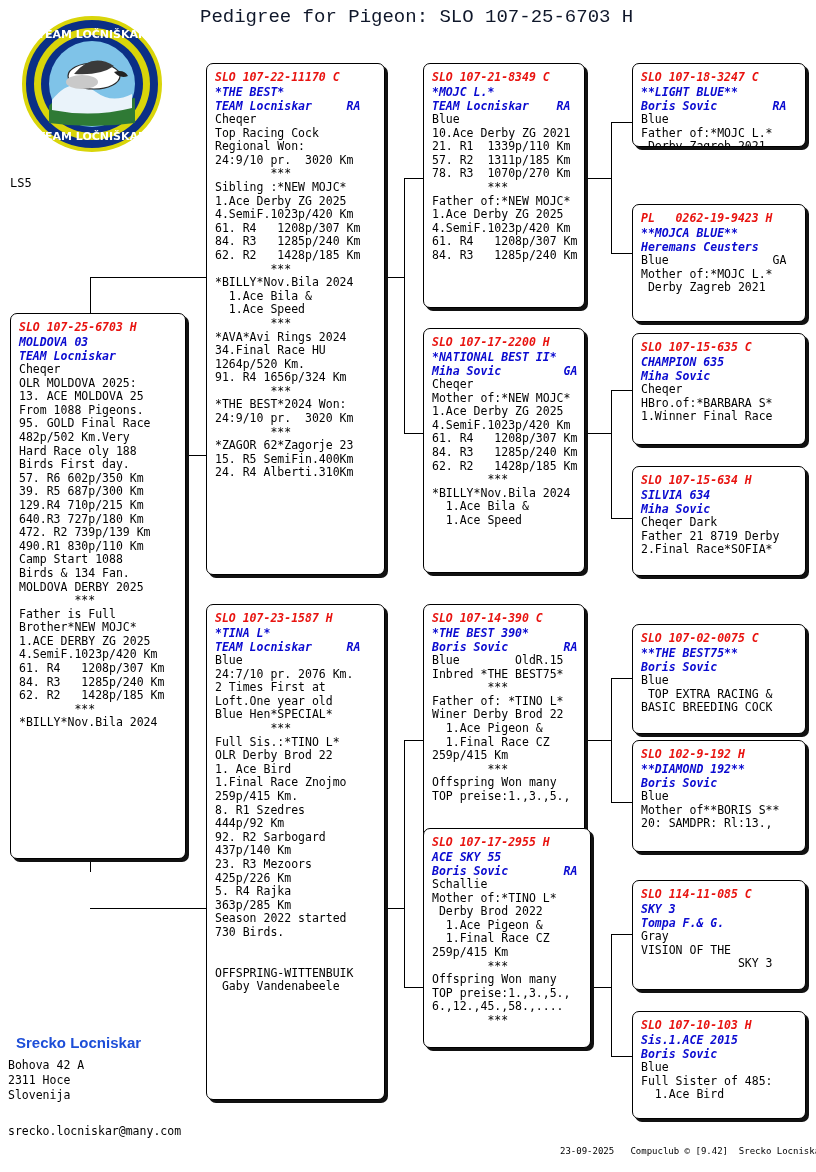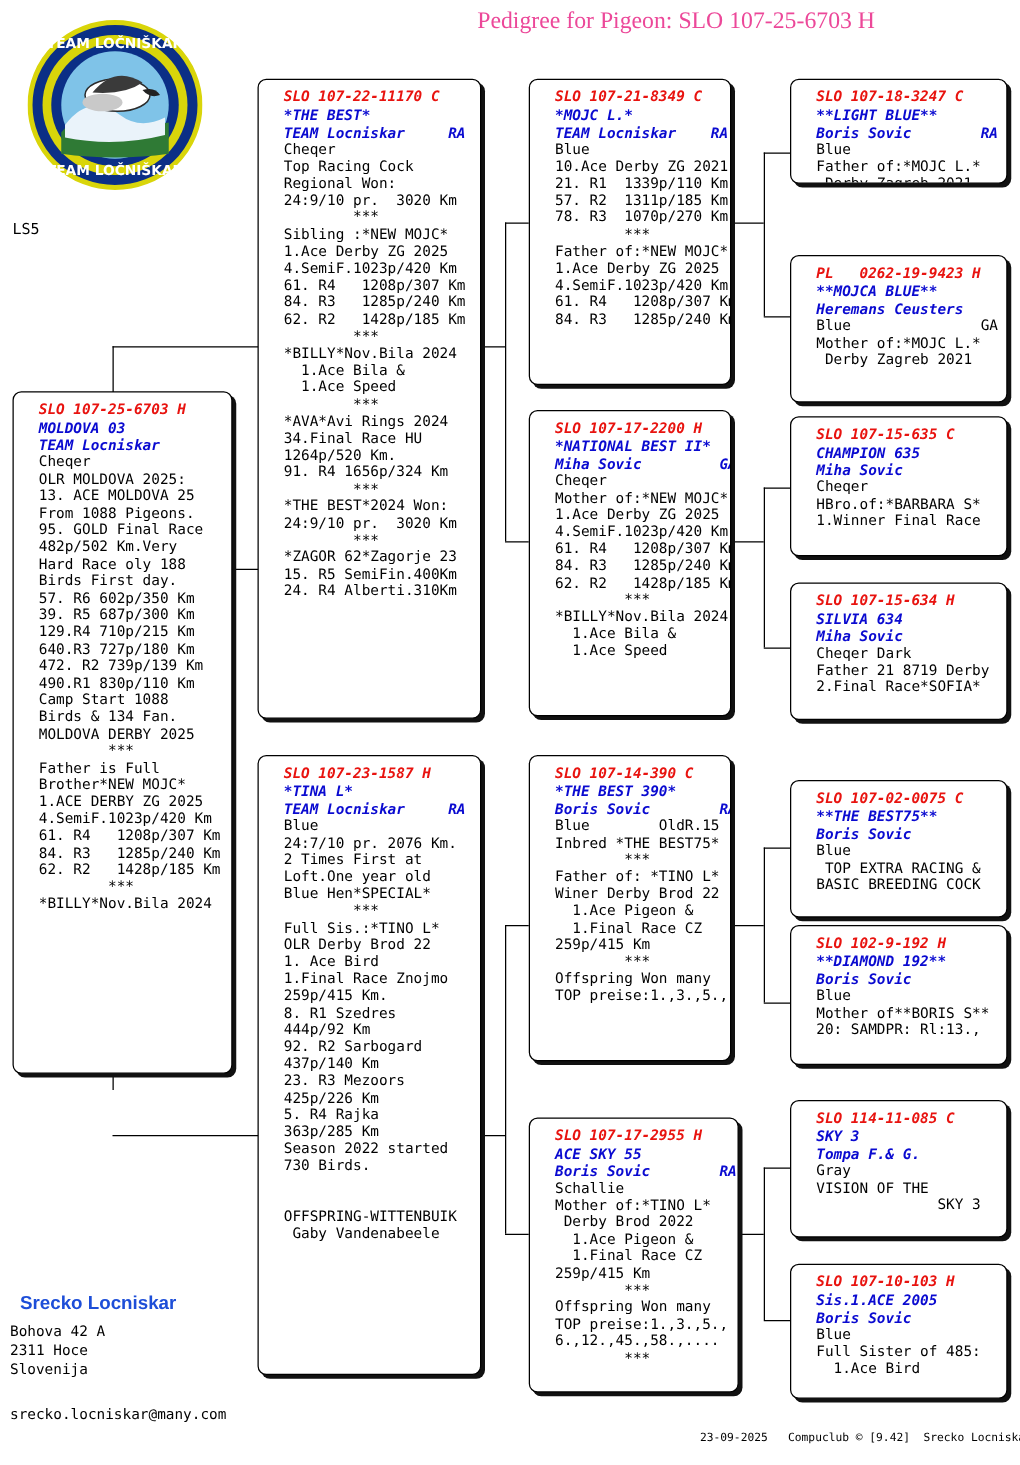--- a/index.html
+++ b/index.html
@@ -8,22 +8,22 @@
     background:#ffffff;
     font-family:"DejaVu Sans Mono", monospace;
     position:relative;
     overflow:hidden;
   }
   .page{position:relative;width:816px;height:1172px;}
 
   
   .title{
     position:absolute;left:200px;top:6px;width:500px;
-    font-family:Liberation Serif, serif;
-    font-size:19px;color:#ec4899;text-align:right;
+    font-family:Liberation Mono, monospace;
+    font-size:19px;color:#0f172a;text-align:left;
     white-space:nowrap;
   }
 
   
   .logo{
     position:absolute;left:22px;top:14px;width:140px;height:140px;
   }
   .logo svg{display:block;}
   .ls5{
     position:absolute;left:10px;top:176px;
@@ -54,21 +54,21 @@
 
   
   .card{
     position:absolute;
     background:#ffffff;
     border:1.5px solid #000;
     border-radius:7px;
     box-shadow:3px 3px 0 0 #111;
     box-sizing:border-box;
     overflow:hidden;
-    padding:6px 7px 5px 20px;
+    padding:6px 7px 5px 8px;
   }
   .card .ring{
     color:#e8130f;font-style:italic;font-weight:bold;
     font-size:11.5px;white-space:pre;
     display:block;margin-bottom:1px;
   }
   .card .nm{
     color:#0a0ad0;font-style:italic;font-weight:bold;
     font-size:11.5px;white-space:pre;display:block;
   }
@@ -285,21 +285,21 @@
 Father of: *TINO L*
 Winer Derby Brod 22
   1.Ace Pigeon &amp;
   1.Final Race CZ
 259p/415 Km
         ***
 Offspring Won many
 TOP preise:1.,3.,5.,</span>
   </div>
 
-  <div class="card" style="left:423px;top:894px;width:168px;height:220px;">
+  <div class="card" style="left:423px;top:828px;width:168px;height:220px;">
     <span class="ring">SLO 107-17-2955 H</span>
     <span class="nm">ACE SKY 55
 Boris Sovic        RA</span>
     <span class="body">Schallie
 Mother of:*TINO L*
  Derby Brod 2022
   1.Ace Pigeon &amp;
   1.Final Race CZ
 259p/415 Km
         ***
@@ -367,21 +367,21 @@
     <span class="ring">SLO 114-11-085 C</span>
     <span class="nm">SKY 3
 Tompa F.&amp; G.</span>
     <span class="body">Gray
 VISION OF THE
               SKY 3</span>
   </div>
 
   <div class="card" style="left:632px;top:1011px;width:174px;height:108px;">
     <span class="ring">SLO 107-10-103 H</span>
-    <span class="nm">Sis.1.ACE 2005
+    <span class="nm">Sis.1.ACE 2015
 Boris Sovic</span>
     <span class="body">Blue
 Full Sister of 485:
   1.Ace Bird</span>
   </div>
 
   <div class="owner-name">Srecko Locniskar</div>
   <div class="owner-addr">Bohova 42 A
 2311 Hoce
 Slovenija</div>

